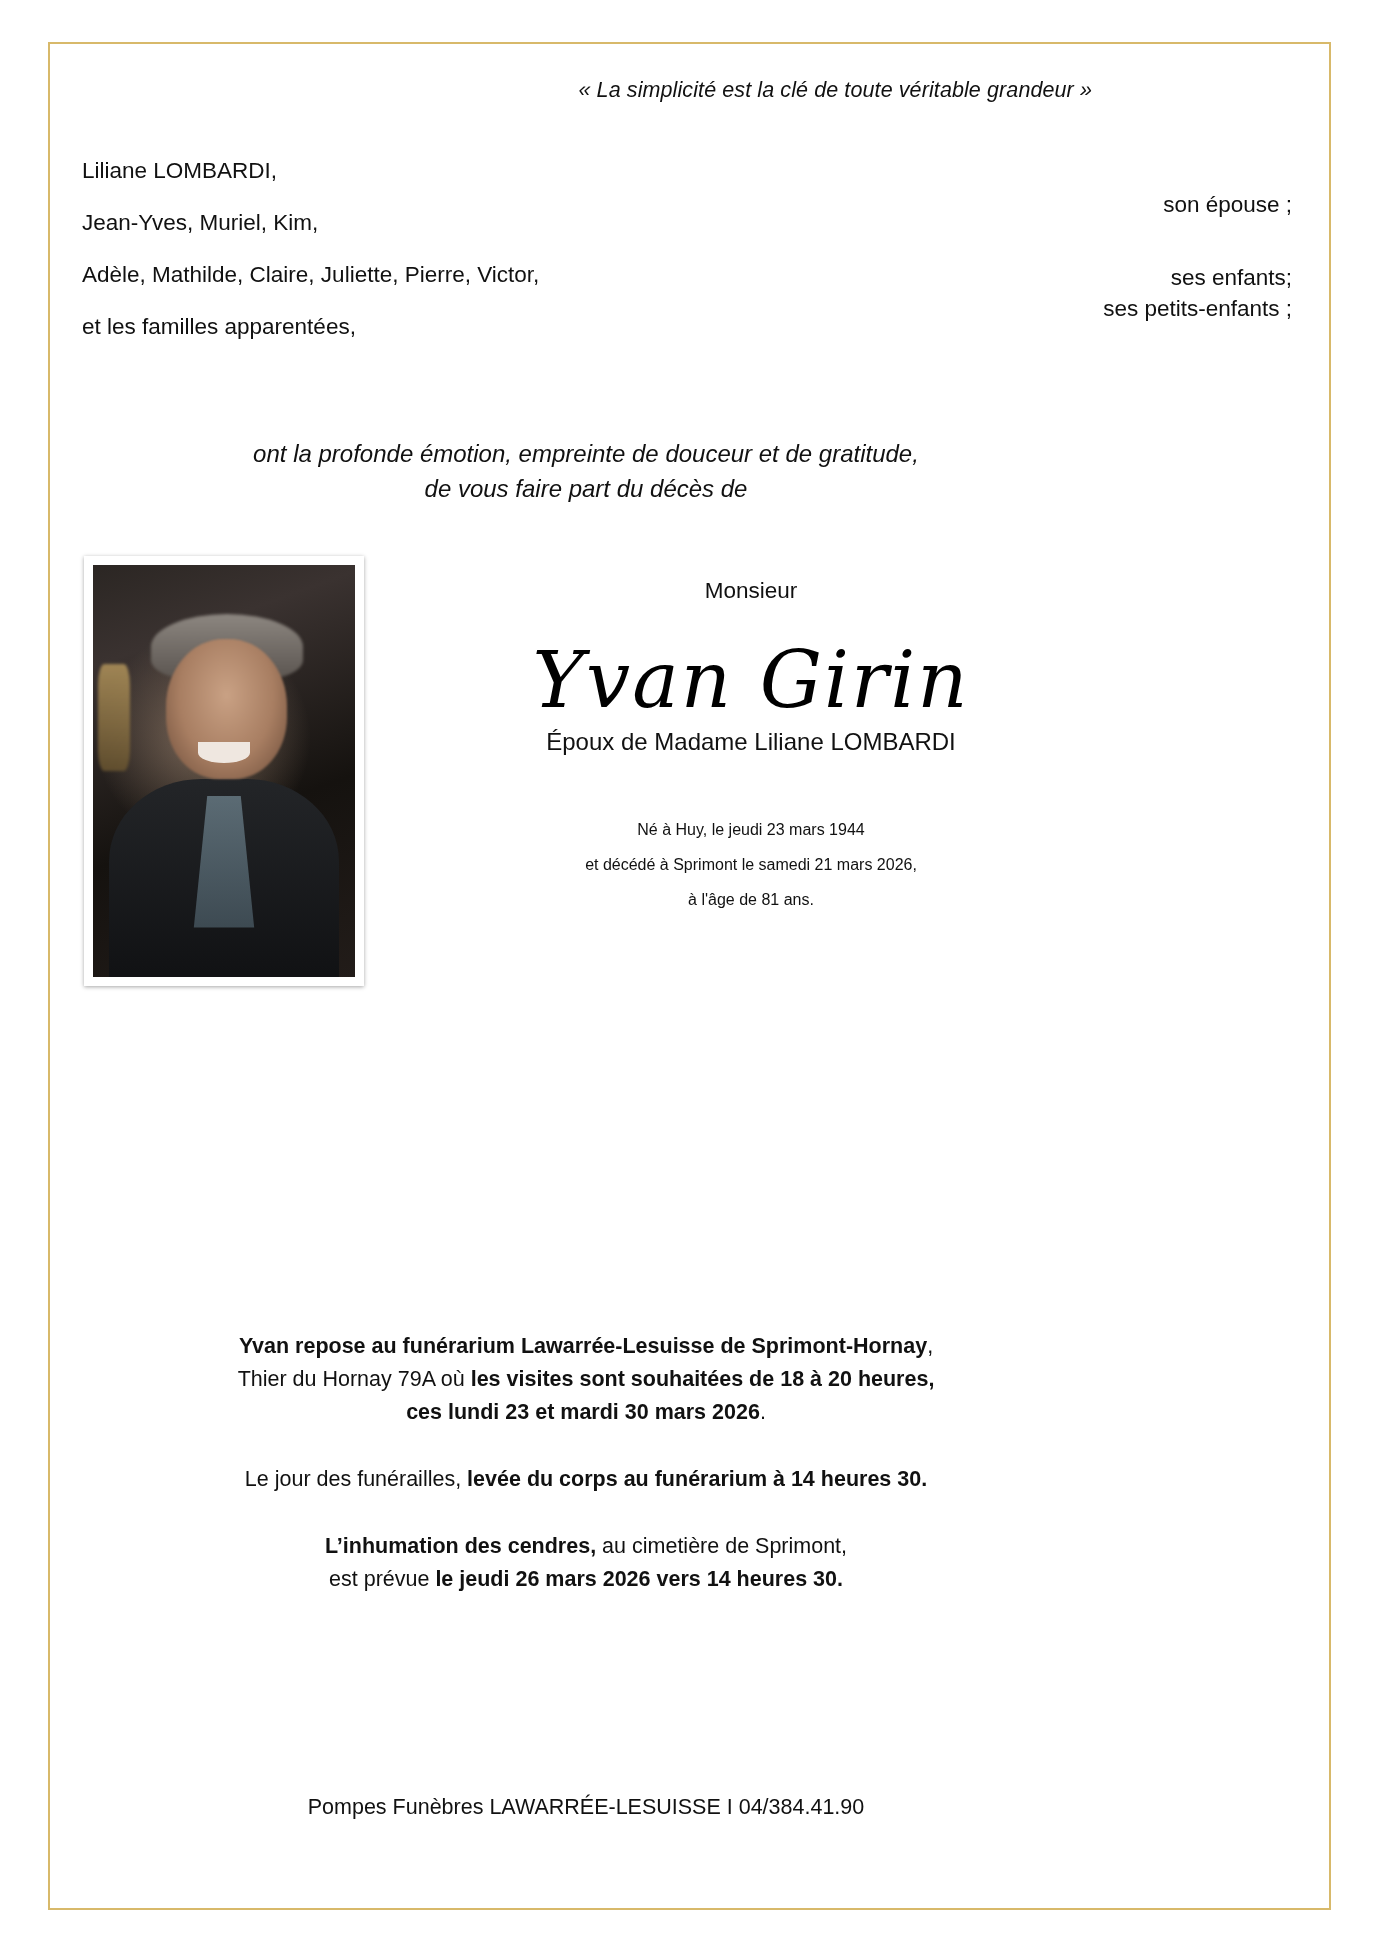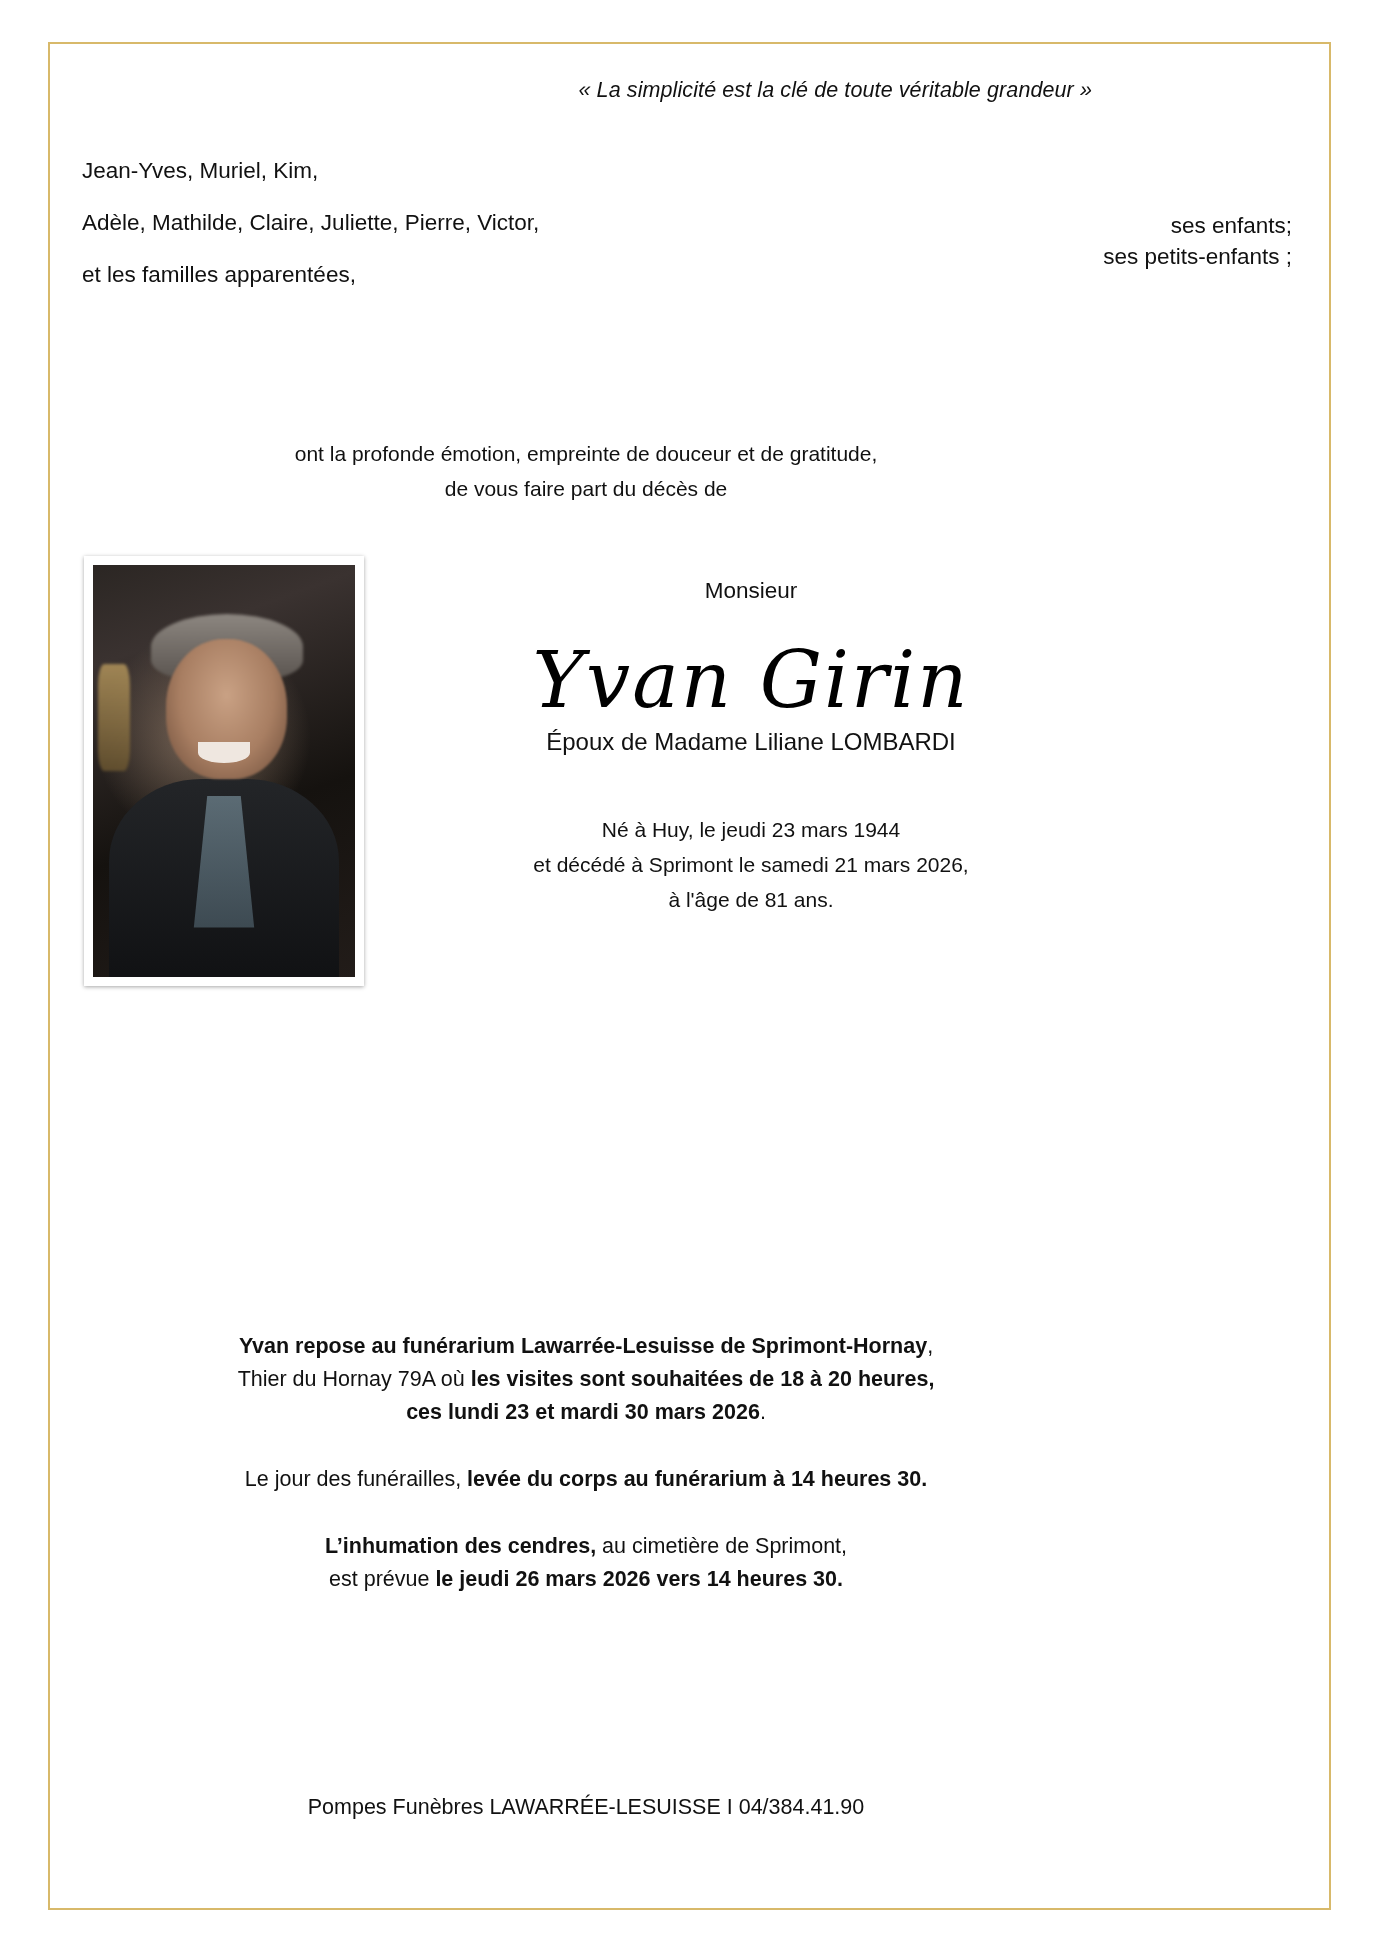--- a/index.html
+++ b/index.html
@@ -64,22 +64,23 @@
   }
   .fr1 { top: 34px; }
   .fr2 { top: 34px; margin-top: 21px; }
   .fr3 { top: 34px; }
   .intro {
     position: absolute;
     left: 0;
     right: 0;
     top: 436px;
     text-align: center;
-    font-size: 21px;
+    font-size: 24px;
     line-height: 35px;
+    font-style: italic;
   }
   
   .photo-wrap {
     position: absolute;
     left: 84px;
     top: 556px;
     width: 280px;
     height: 430px;
     background: #ffffff;
     box-shadow: 0 1px 4px rgba(0,0,0,0.35);
@@ -176,21 +177,21 @@
     line-height: 1.05;
     color: #000;
     white-space: nowrap;
   }
   .spouse-line {
     font-size: 24px;
     margin-top: 6px;
   }
   .birth-block {
     margin-top: 56px;
-    font-size: 21px;
+    font-size: 16px;
     line-height: 35px;
   }
   
   .info {
     position: absolute;
     left: 110px;
     right: 110px;
     top: 1330px;
     text-align: center;
     font-size: 21.5px;
@@ -211,20 +212,24 @@
 </head>
 <body>
 
 <div class="page">
 
   <div class="border-frame"></div>
 
   <div class="quote">« La simplicité est la clé de toute véritable grandeur »</div>
 
   <div class="family">
+    <div class="family-row">
+      <span class="family-left">Liliane LOMBARDI,</span>
+      <span class="family-right fr1">son épouse ;</span>
+    </div>
     <div class="family-row">
       <span class="family-left">Jean-Yves, Muriel, Kim,</span>
       <span class="family-right fr2">ses enfants;</span>
     </div>
     <div class="family-row">
       <span class="family-left">Adèle, Mathilde, Claire, Juliette, Pierre, Victor,</span>
       <span class="family-right fr3">ses petits-enfants ;</span>
     </div>
     <div class="family-row">
       <span class="family-left">et les familles apparentées,</span>

